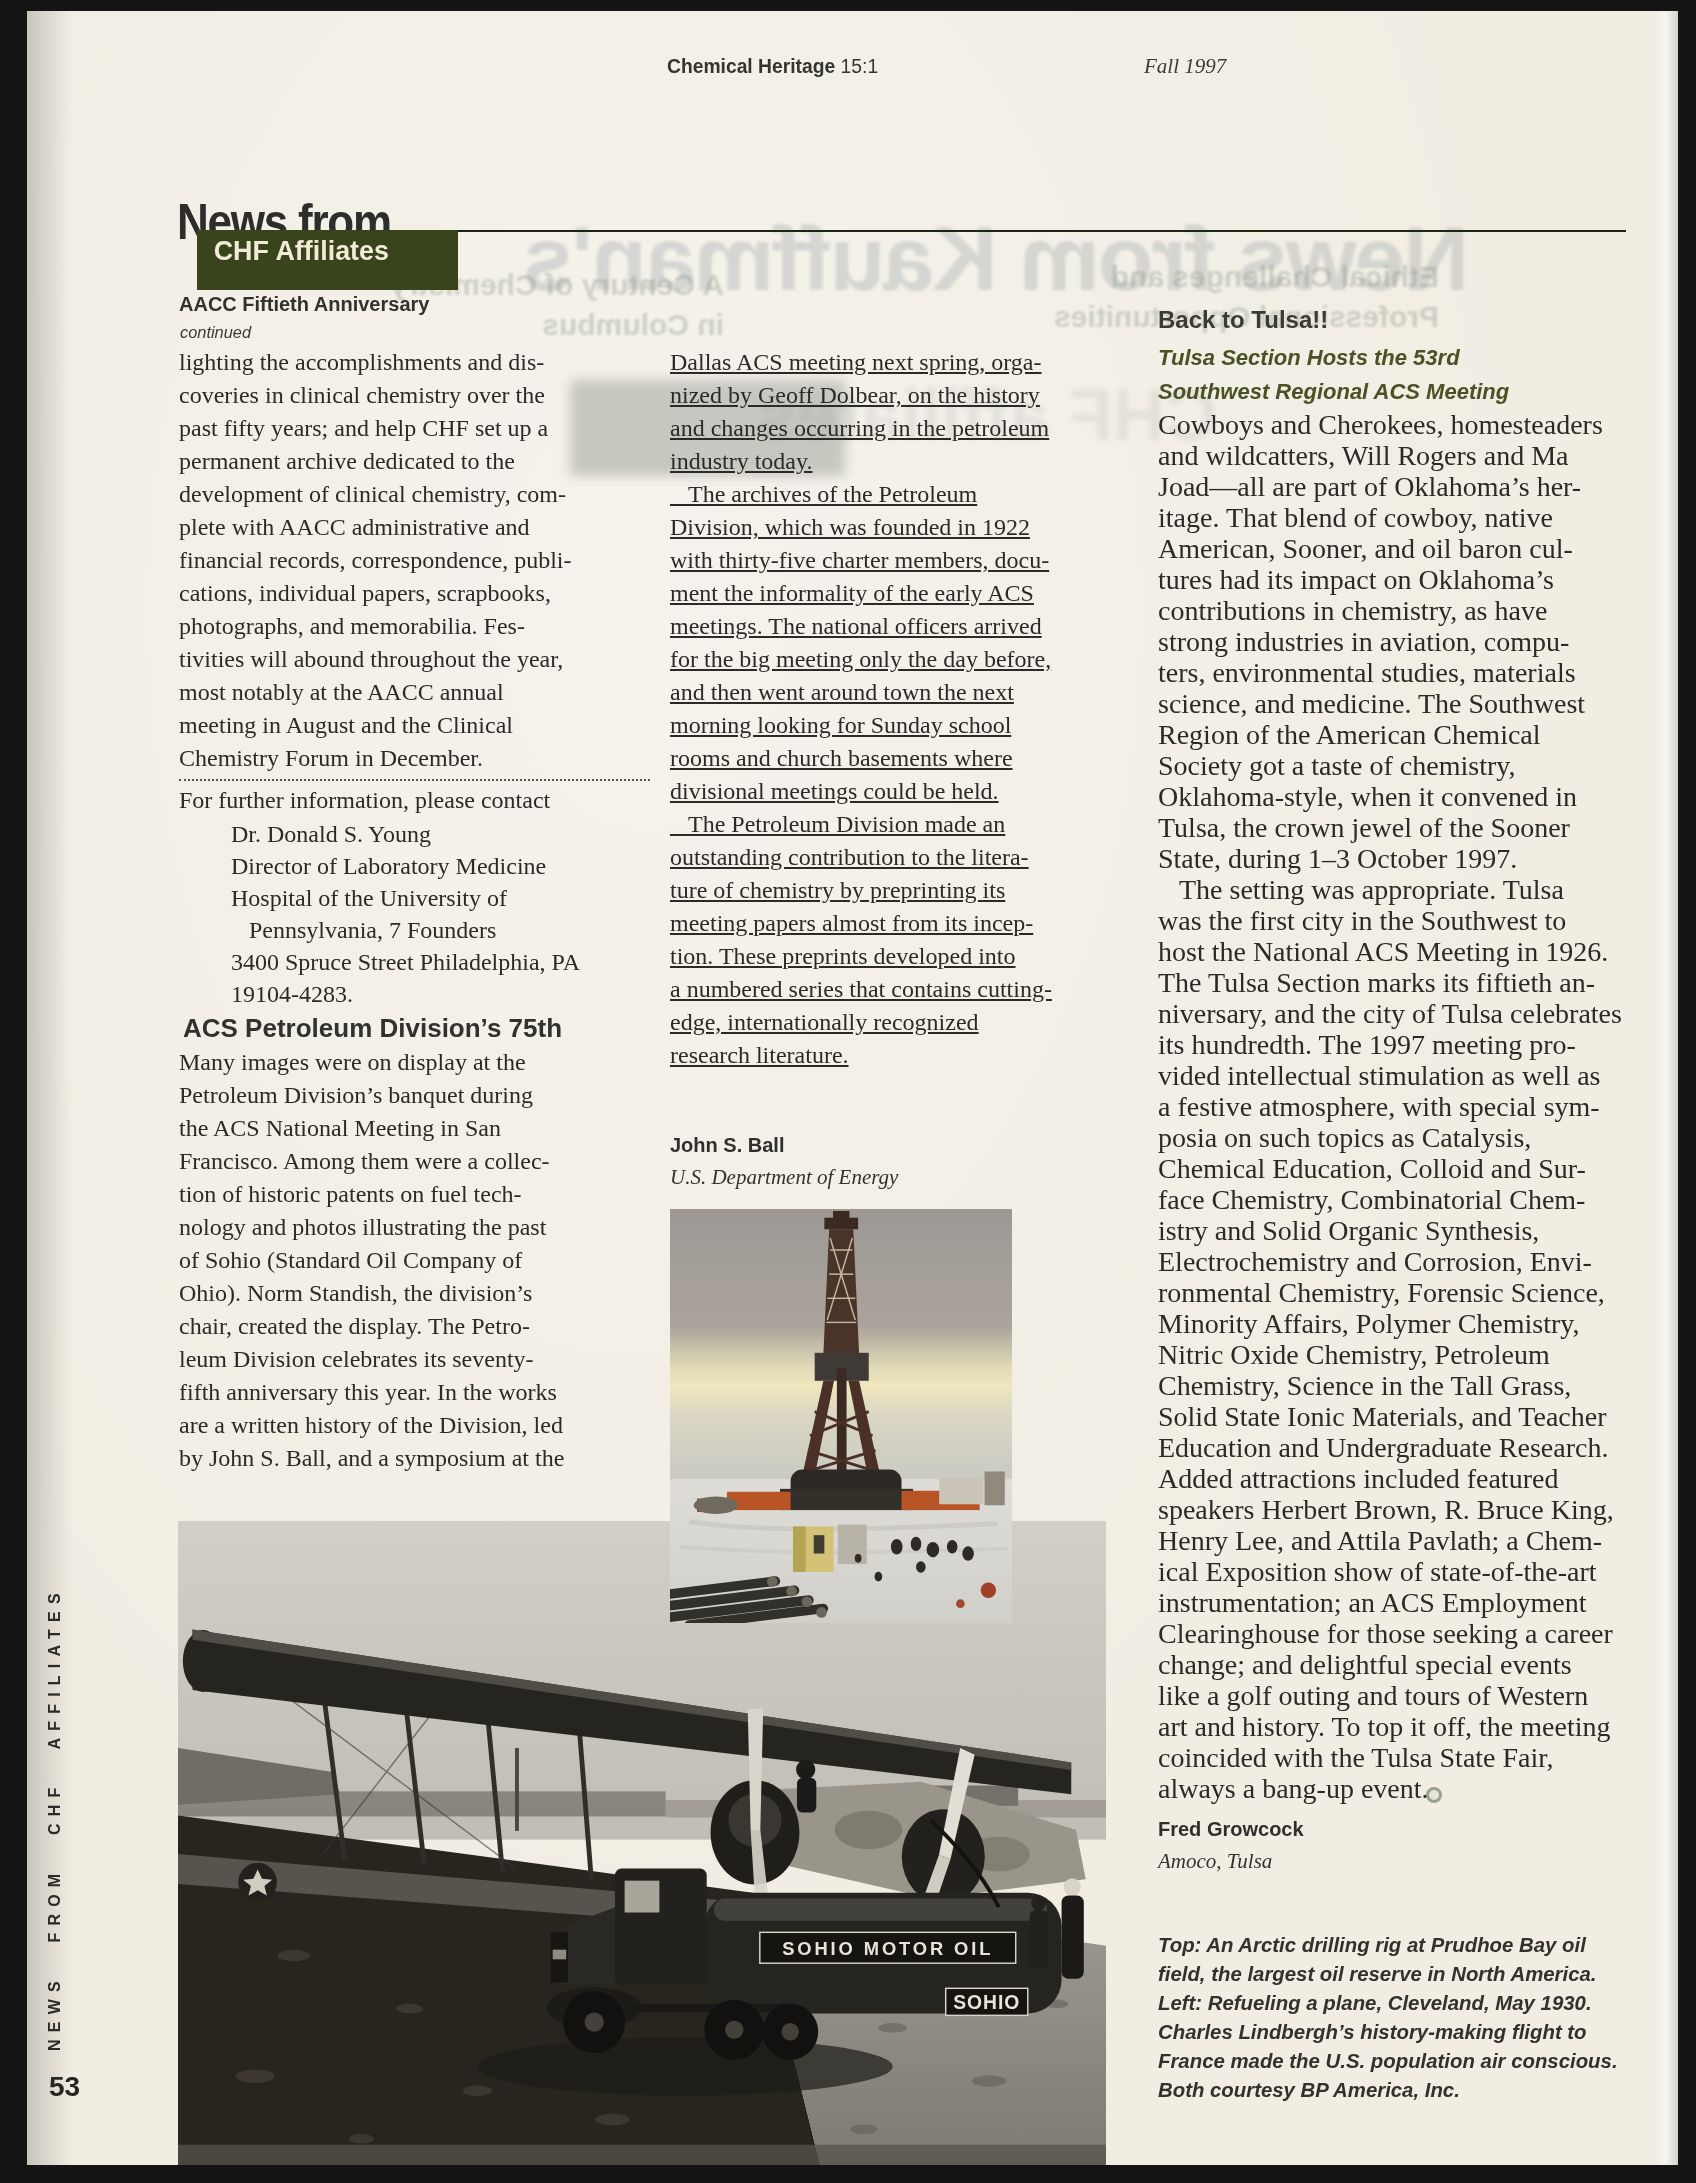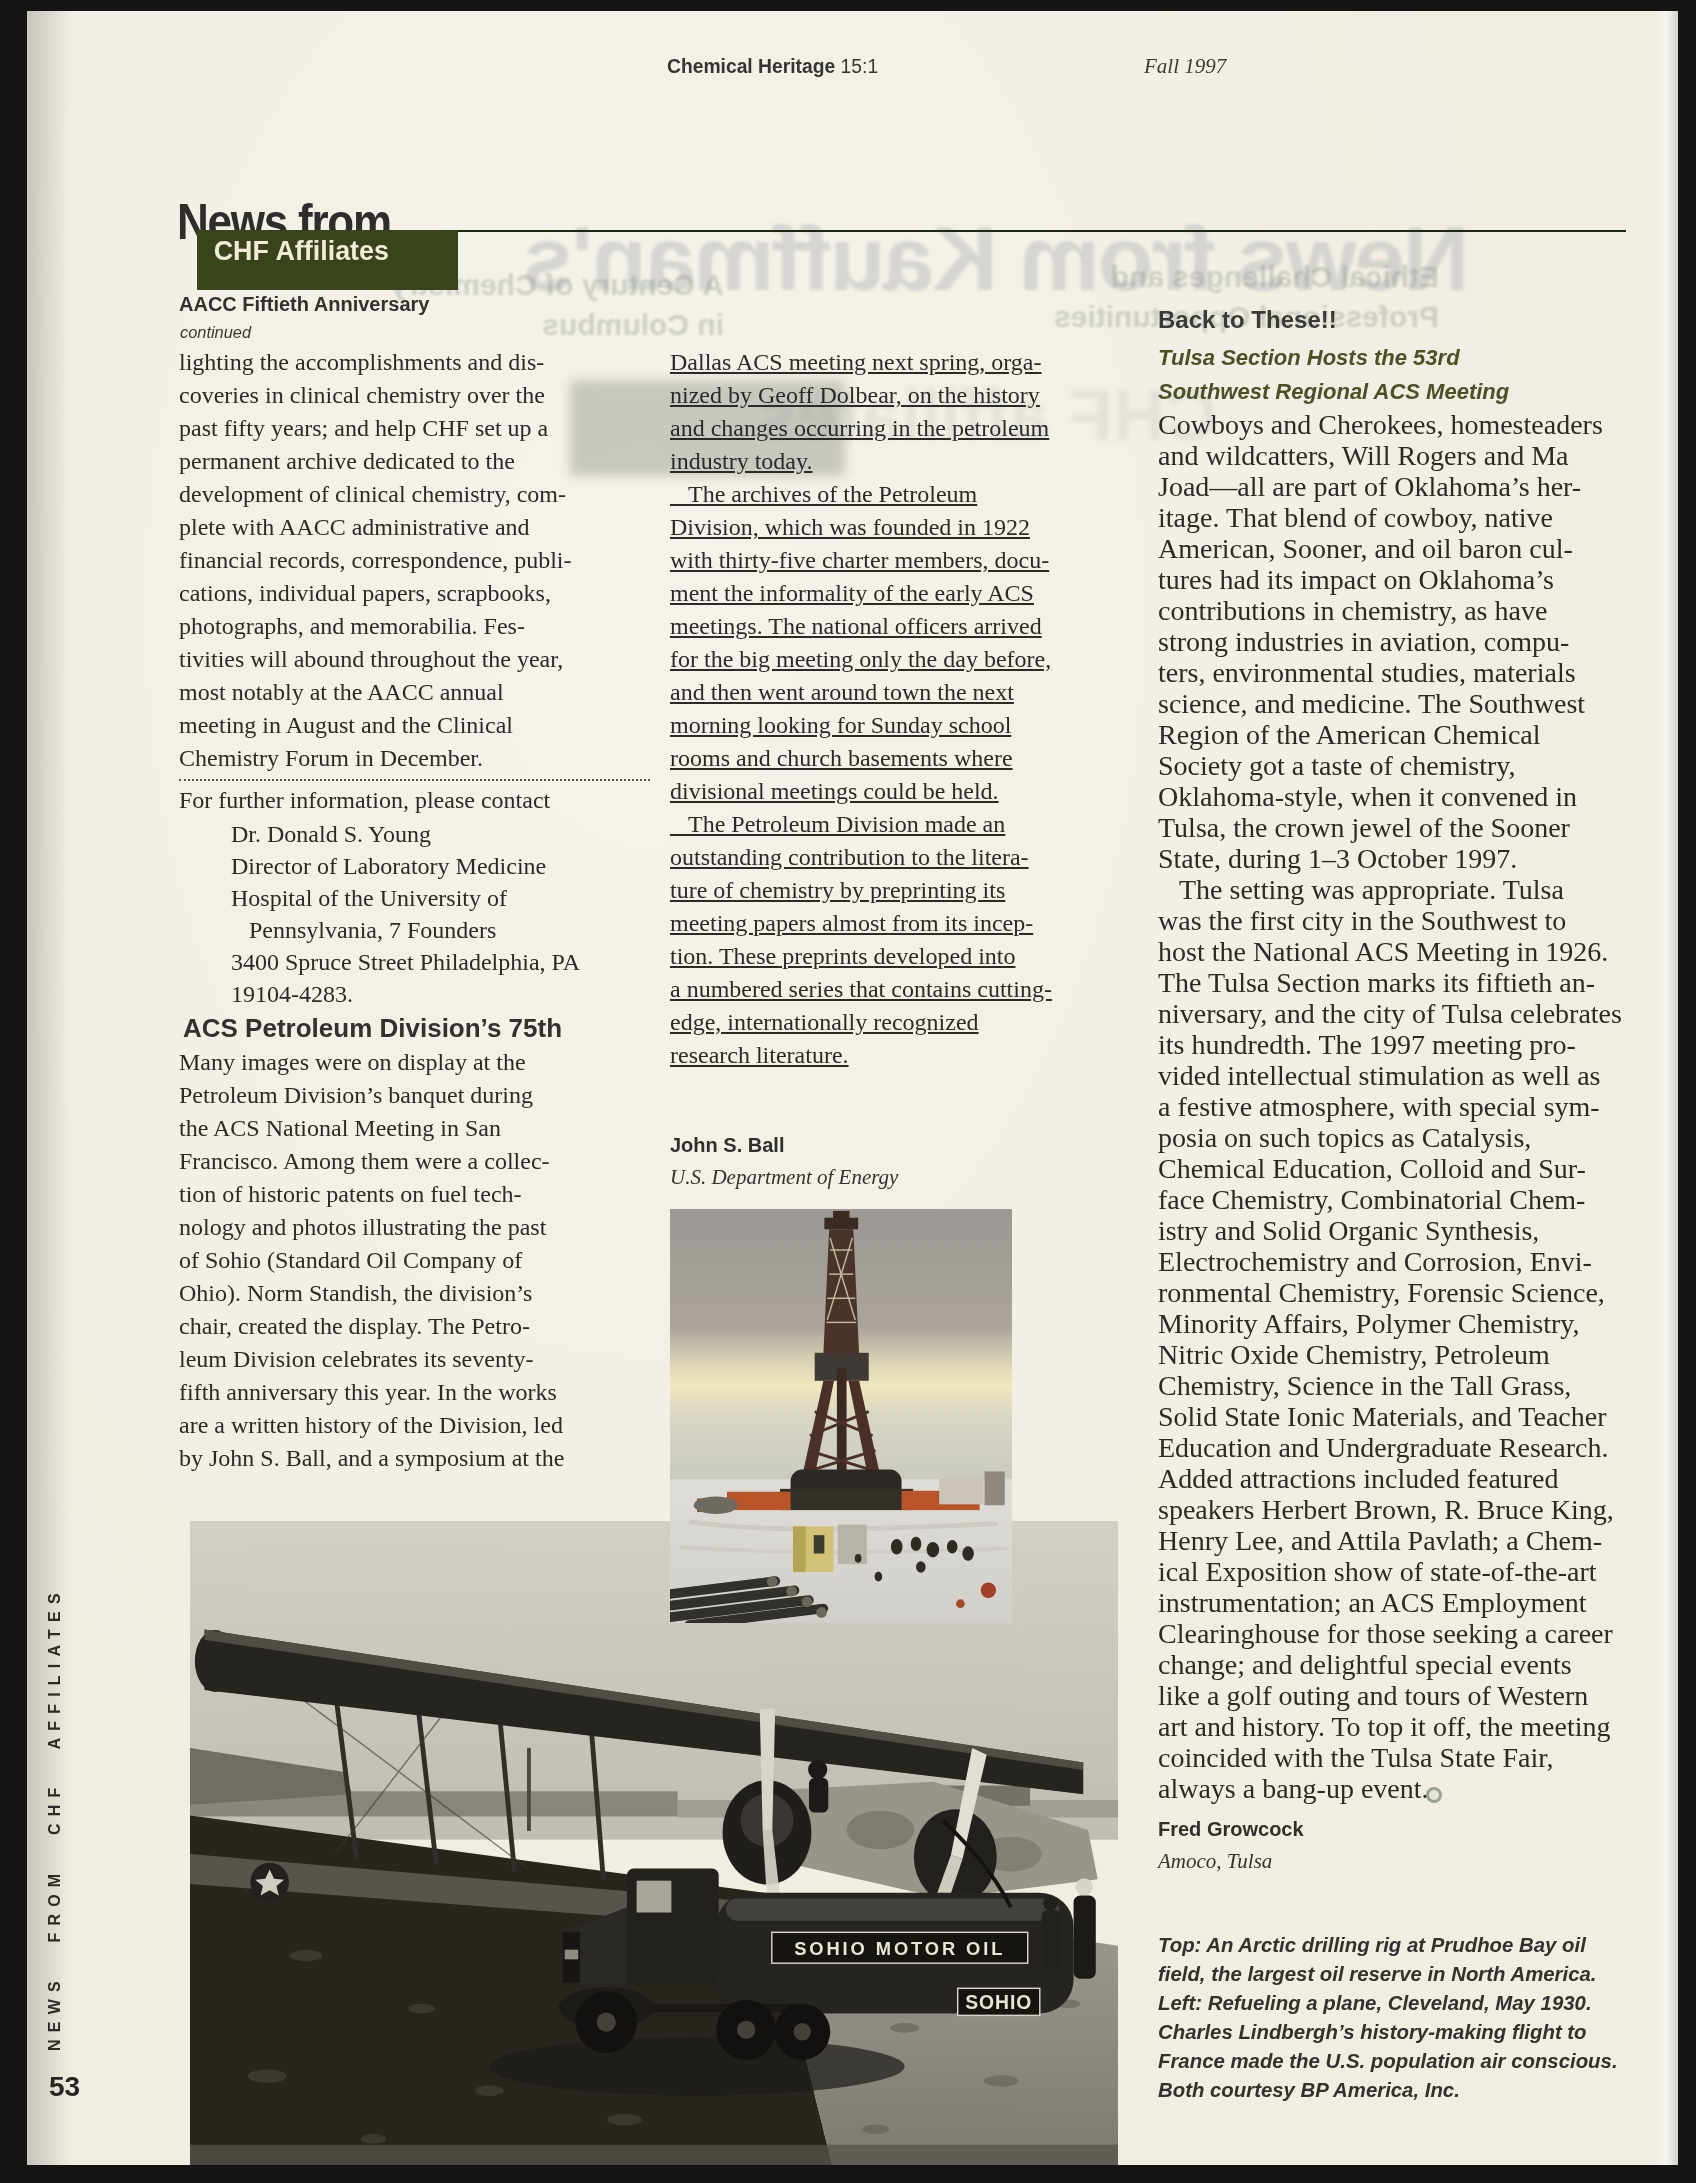--- a/index.html
+++ b/index.html
@@ -86,21 +86,21 @@
      transform:scaleX(.97);transform-origin:left top;}
   
   .sidebar-vert{left:46px;top:2051px;width:638px;z-index:5;
      transform:rotate(-90deg);transform-origin:left top;
      font-family:"Liberation Sans",sans-serif;font-weight:bold;font-size:16px;
      letter-spacing:7.2px;word-spacing:20px;color:#2a2a26;white-space:nowrap;}
   .folio{left:49px;top:2071px;font-family:"Liberation Sans",sans-serif;font-weight:bold;
      font-size:28px;color:#262622;z-index:5;}
   
   .photo{z-index:6;overflow:hidden;}
-  .photo-plane{left:190px;top:1521px;width:928px;height:644px;z-index:6;}
+  .photo-plane{left:178px;top:1521px;width:928px;height:644px;z-index:6;}
   .photo-rig{left:670px;top:1209px;width:342px;height:414px;z-index:7;}
   svg{display:block;width:100%;height:100%;}
 </style>
 </head>
 <body>
 
 <div class="abs page-bg"></div>
 <div class="abs gutter-shade"></div>
 
 <div class="abs ghost ghost-headline">News from Kauffman's</div>
@@ -178,21 +178,21 @@
 outstanding contribution to the litera-
 ture of chemistry by preprinting its
 meeting papers almost from its incep-
 tion. These preprints developed into
 a numbered series that contains cutting-
 edge, internationally recognized
 research literature.</div>
 <div class="abs byline c2-byline">John S. Ball</div>
 <div class="abs italic-serif c2-affil">U.S. Department of Energy</div>
 
-<div class="abs sans-h h-tulsa">Back to These!!</div>
+<div class="abs sans-h h-tulsa">Back to Tulsa!!</div>
 <div class="abs lines c3-subhead">Tulsa Section Hosts the 53rd
 Southwest Regional ACS Meeting</div>
 <div class="abs lines body-col3 c3-p">Cowboys and Cherokees, homesteaders
 and wildcatters, Will Rogers and Ma
 Joad—all are part of Oklahoma’s her-
 itage. That blend of cowboy, native
 American, Sooner, and oil baron cul-
 tures had its impact on Oklahoma’s
 contributions in chemistry, as have
 strong industries in aviation, compu-

